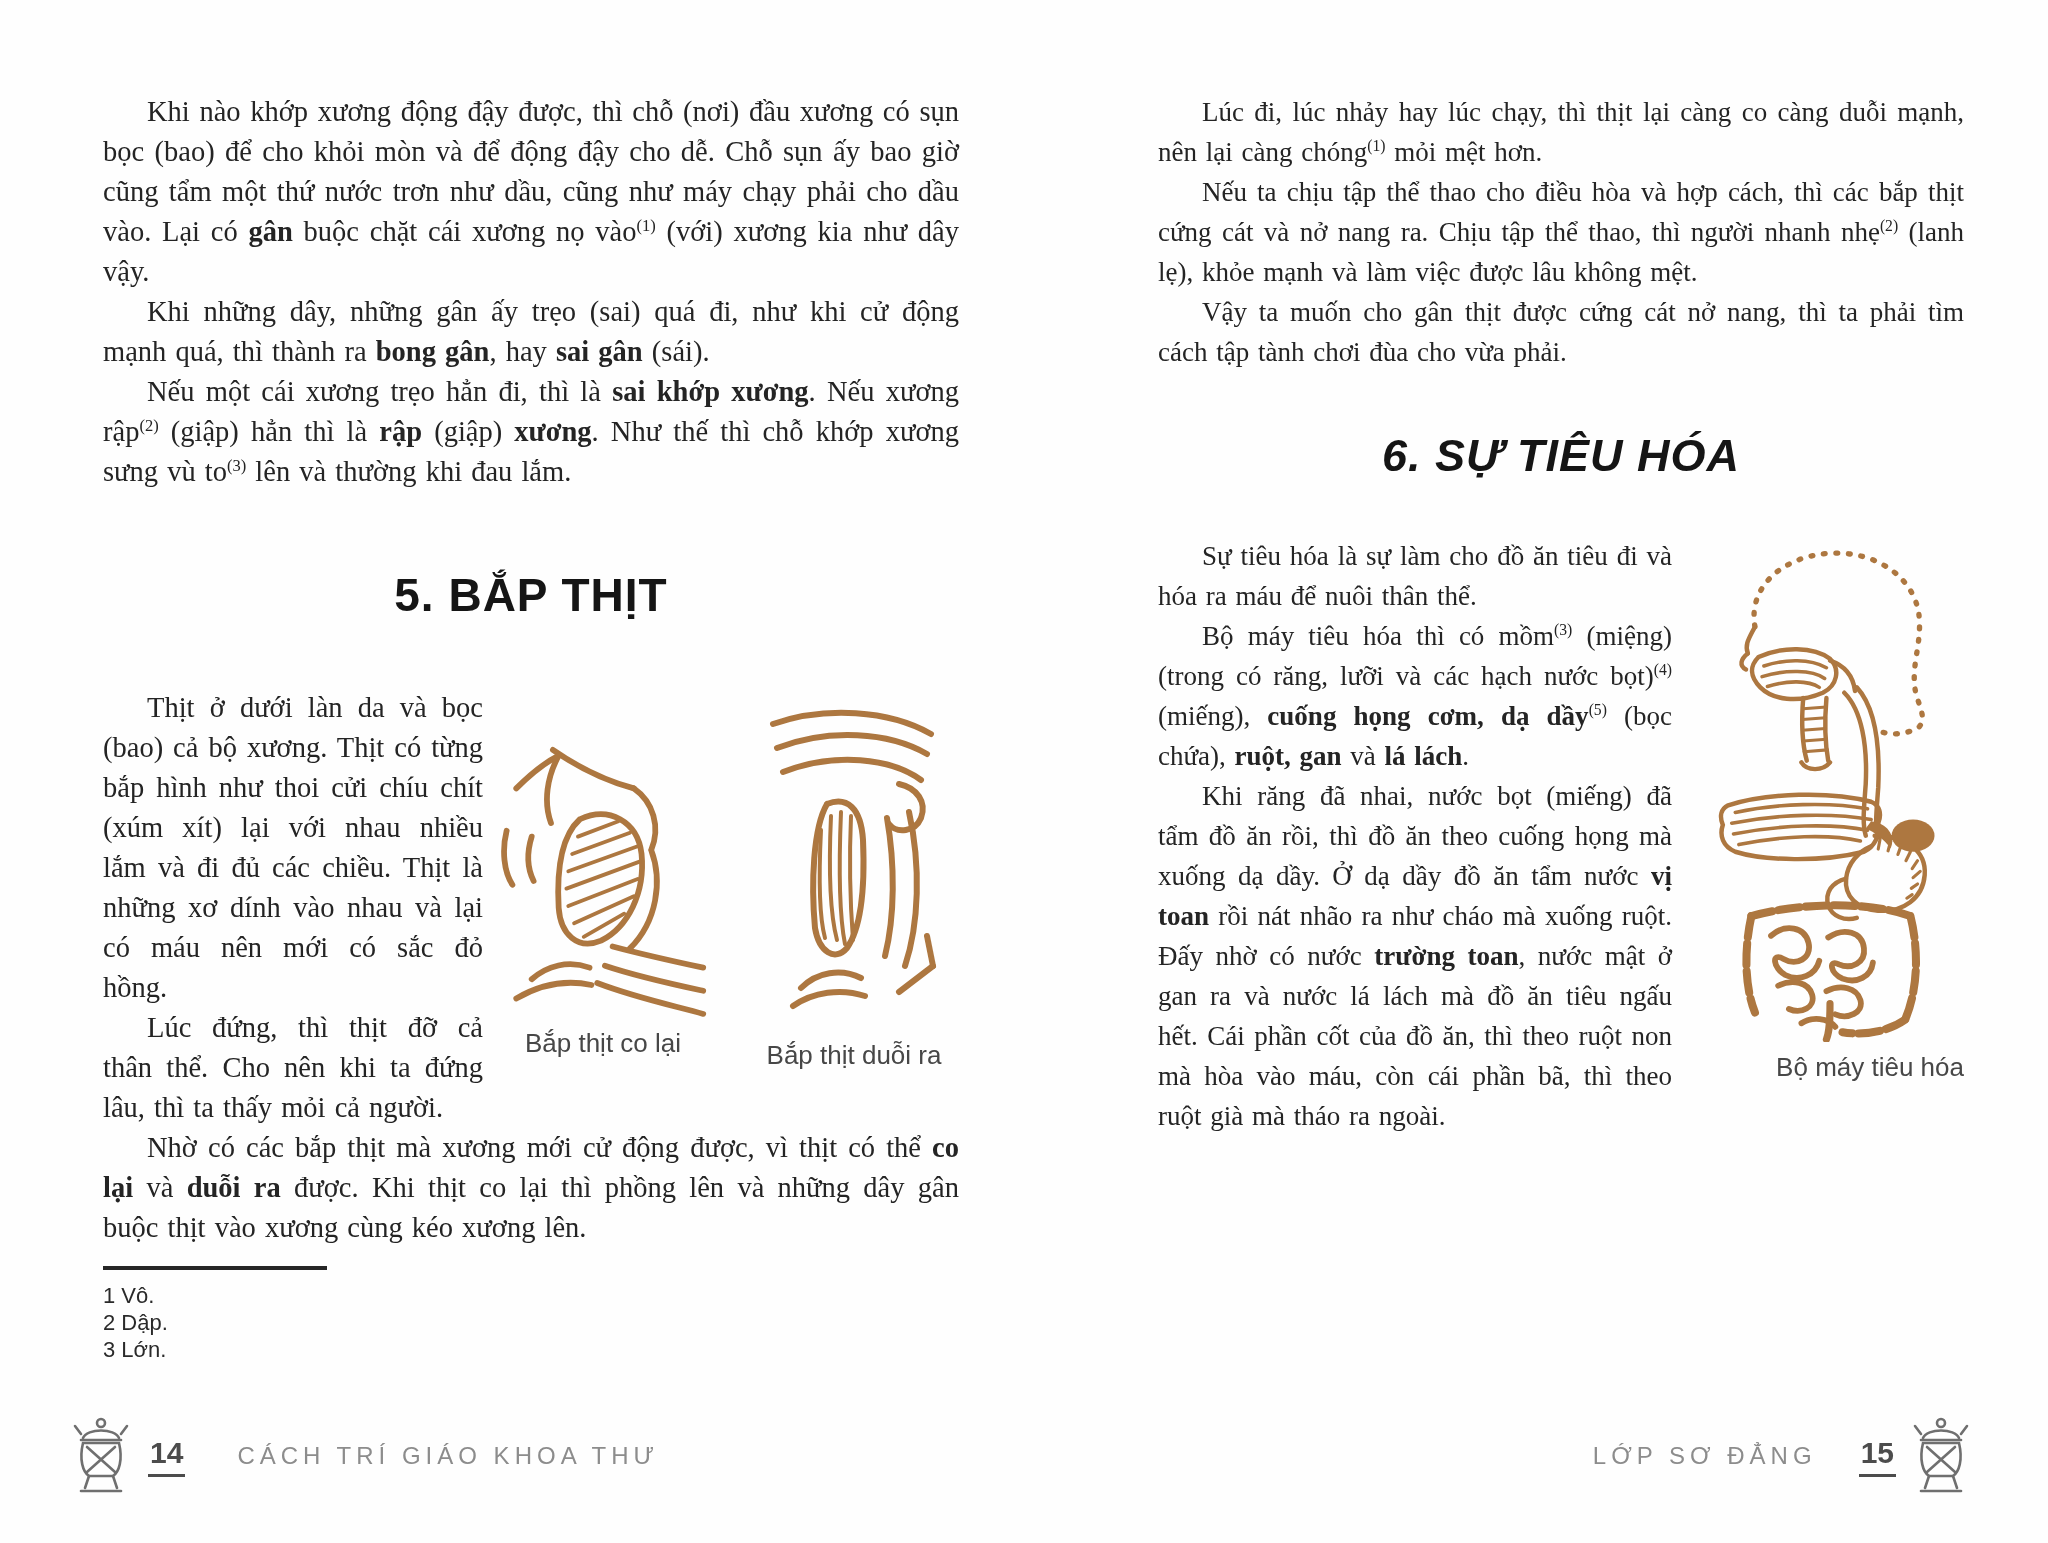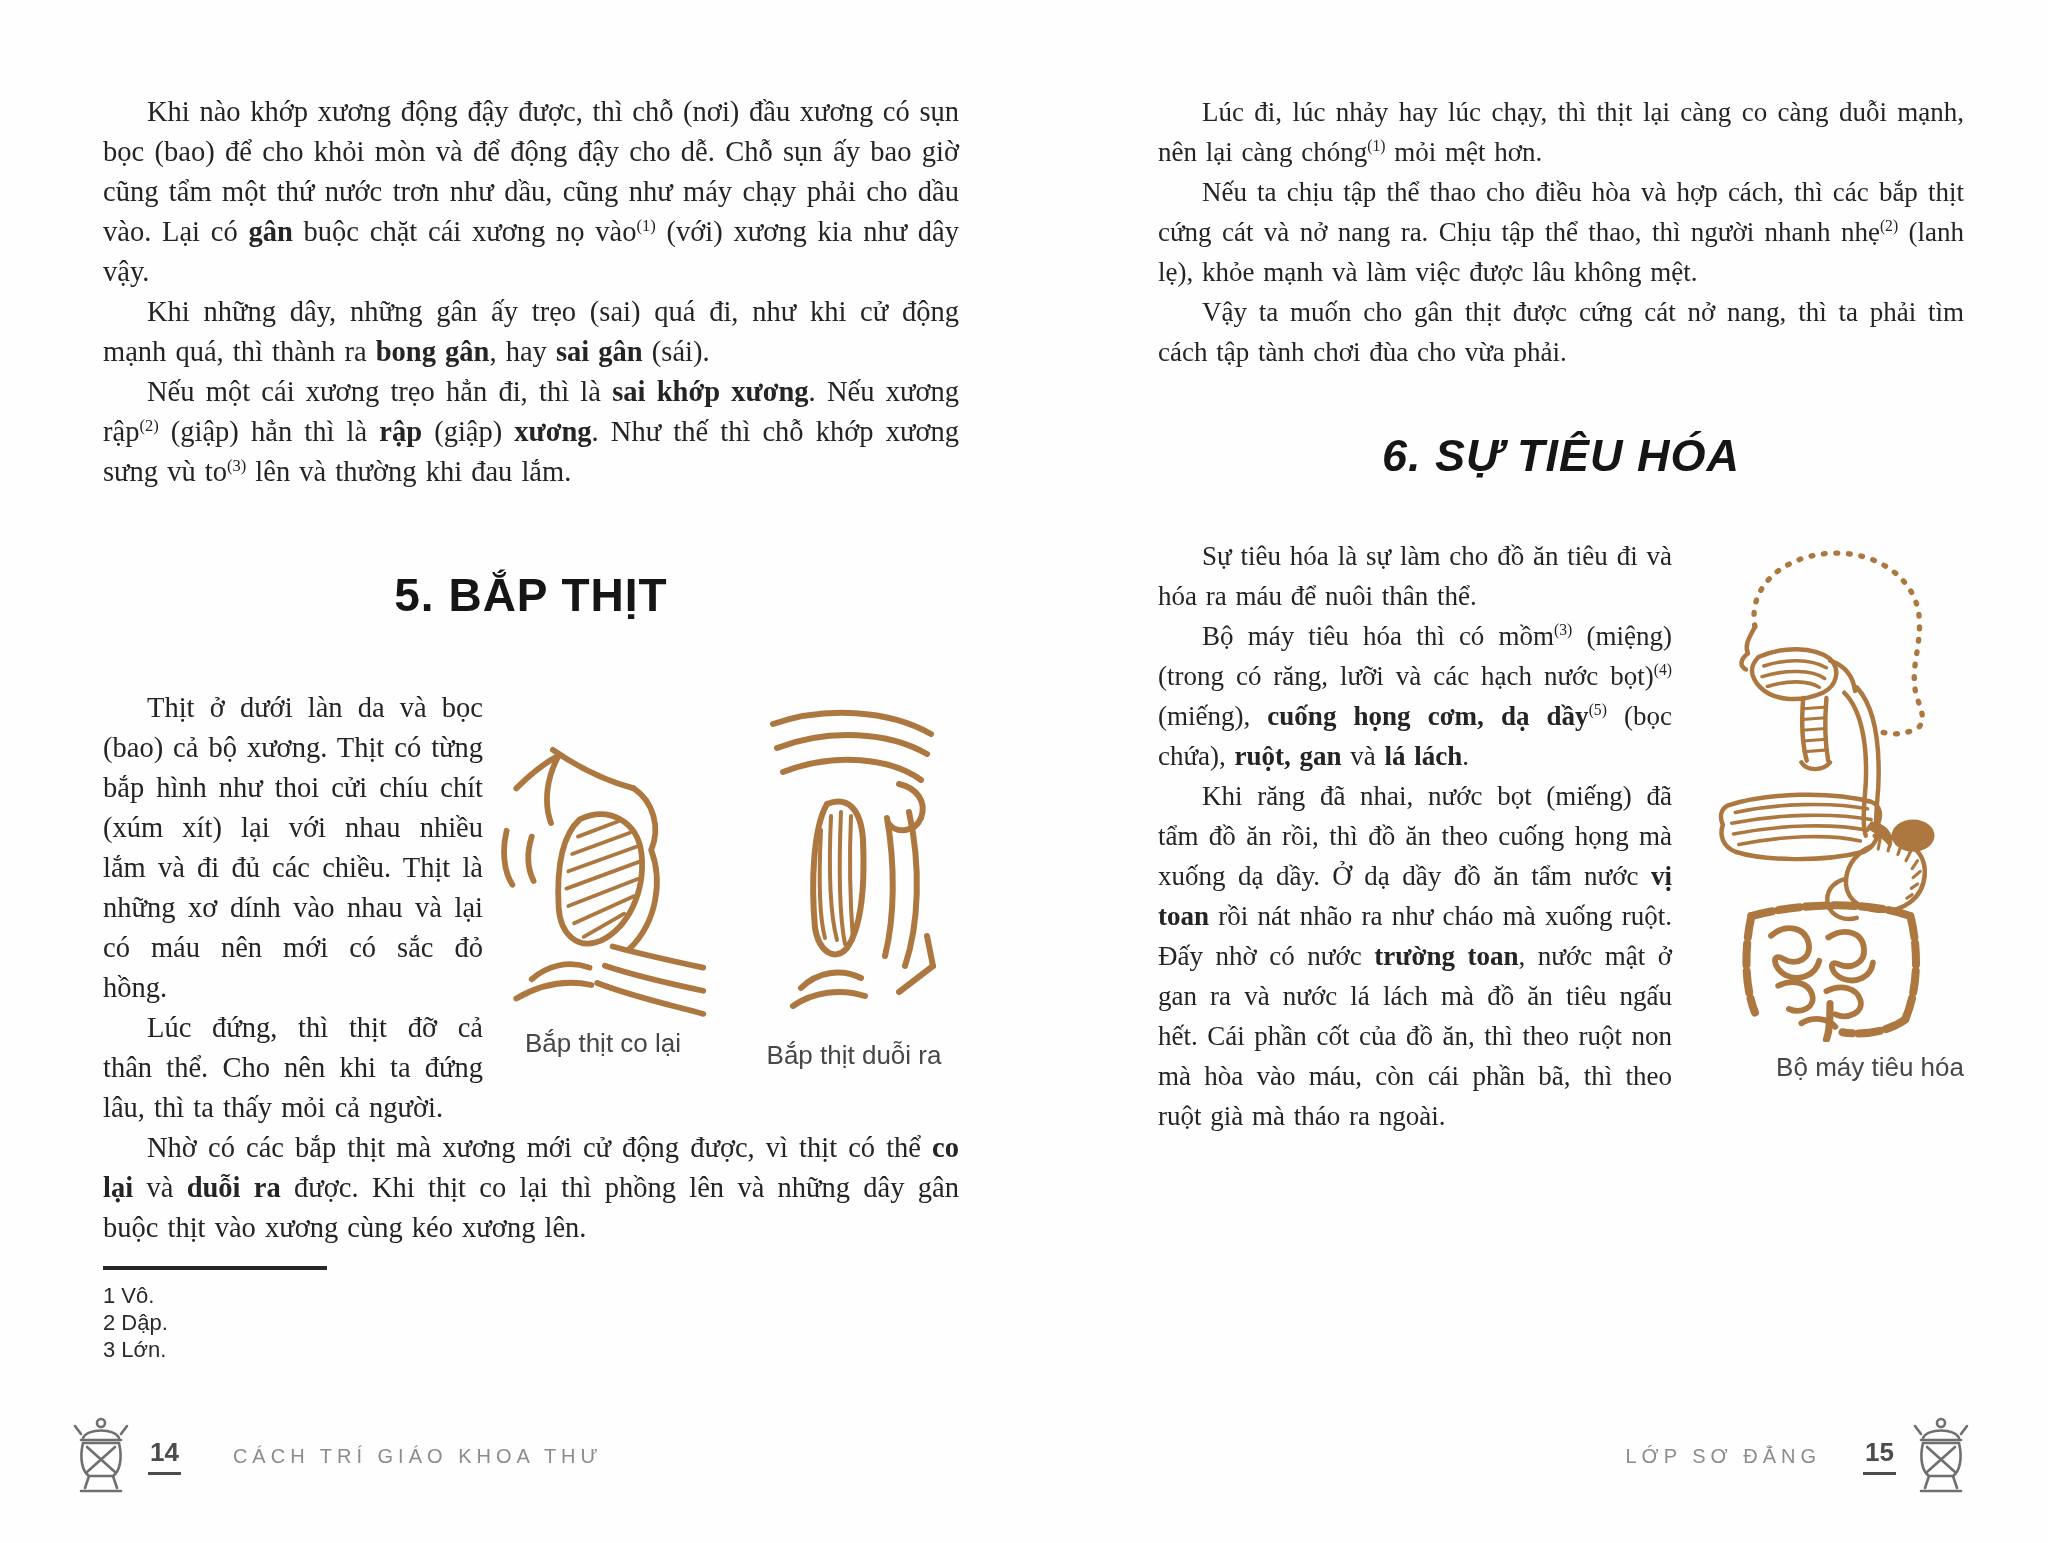--- a/index.html
+++ b/index.html
@@ -52,27 +52,27 @@
     font-size:22px;line-height:27px;color:#2a2a2a;
   }
 
   .footer{
     position:absolute;top:1416px;display:flex;align-items:center;
     font-family:"Liberation Sans", sans-serif;
   }
   .footer-left{left:72px;}
   .footer-right{right:78px;}
   .pageno{
-    font-size:26px;font-weight:bold;color:#4c4c4c;
+    font-size:30px;font-weight:bold;color:#4c4c4c;
     border-bottom:3px solid #4c4c4c;padding:0 2px 4px 2px;
   }
   .footer-left .pageno{margin-left:18px;}
   .footer-right .pageno{margin:0 16px 0 42px;}
   .book-title{
-    font-size:20px;letter-spacing:5px;color:#8c8c8c;white-space:nowrap;
+    font-size:24px;letter-spacing:5px;color:#8c8c8c;white-space:nowrap;
     margin-left:52px;font-weight:normal;
   }
   .footer-right .book-title{margin-left:0;}
   .burner{flex:0 0 auto;}
 </style>
 </head>
 <body>
 
 <div class="page page-left">
   <p class="body"><span>Khi nào khớp xương động đậy được, thì chỗ (nơi) đầu xương có sụn bọc (bao) để cho khỏi mòn và để động đậy cho dễ. Chỗ sụn ấy bao giờ cũng tẩm một thứ nước trơn như dầu, cũng như máy chạy phải cho dầu vào. Lại có </span><b>gân</b><span> buộc chặt cái xương nọ vào</span><sup>(1)</sup><span> (với) xương kia như dây vậy.</span></p>

